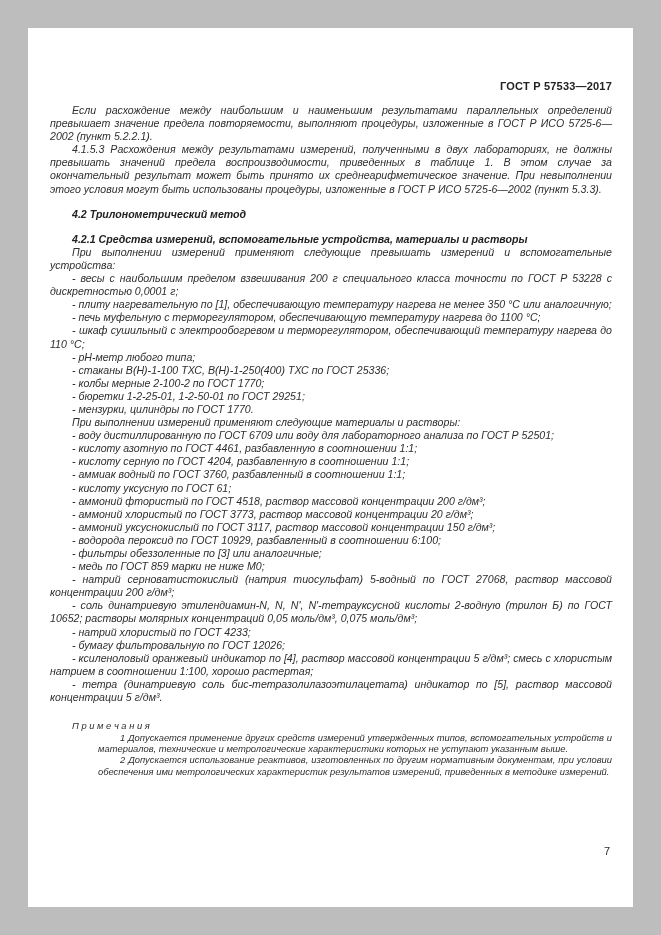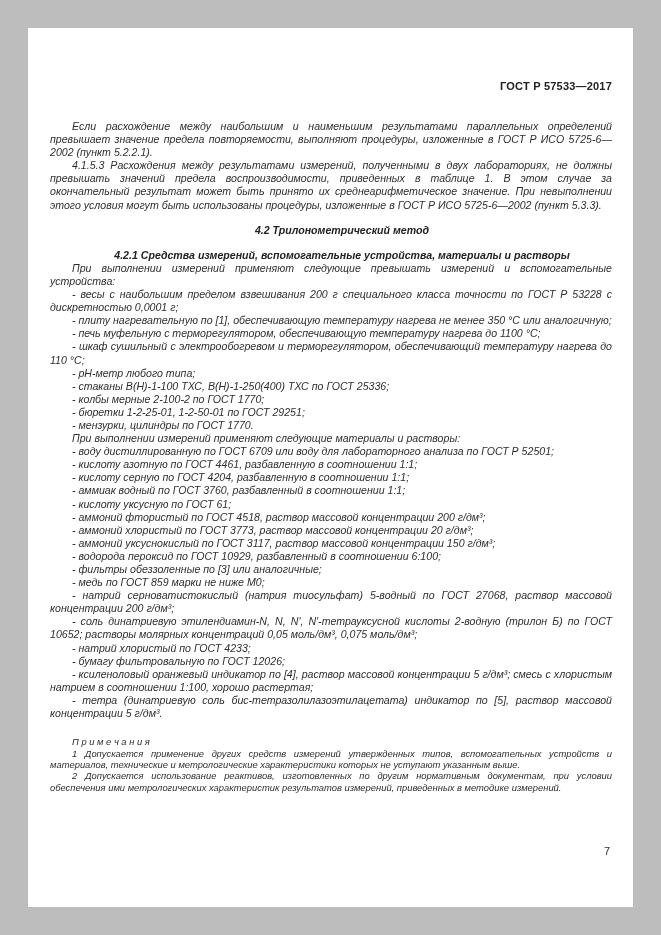--- a/index.html
+++ b/index.html
@@ -24,47 +24,48 @@
     background: #ffffff;
     box-sizing: border-box;
     padding: 52px 21px 0 22px;
     color: #2b2b2b;
   }
   .doc-header {
     font-size: 11px;
     font-weight: bold;
     text-align: right;
     color: #222;
-    margin-bottom: 28px;
+    margin-bottom: 12px;
     letter-spacing: 0.2px;
   }
   .doc-body p {
     margin: 0;
     font-size: 10.6px;
     line-height: 13.1px;
     text-align: justify;
     text-indent: 22px;
     color: #2e2e2e;
     font-style: italic;
   }
   .doc-body p.b-heading {
     font-weight: bold;
-    text-align: center;
+    text-align: left;
     margin-top: 12px;
     color: #222;
   }
   .doc-body p.b-note-title {
     font-size: 9.4px;
     line-height: 11.4px;
     margin-top: 16px;
     text-align: left;
   }
   .doc-body p.b-note {
     font-size: 9.4px;
     line-height: 11.4px;
+    margin-left: 48px;
   }
   .page-number {
     position: absolute;
     right: 23px;
     bottom: 50px;
     font-size: 11px;
     color: #2e2e2e;
   }
 </style>
 </head>

